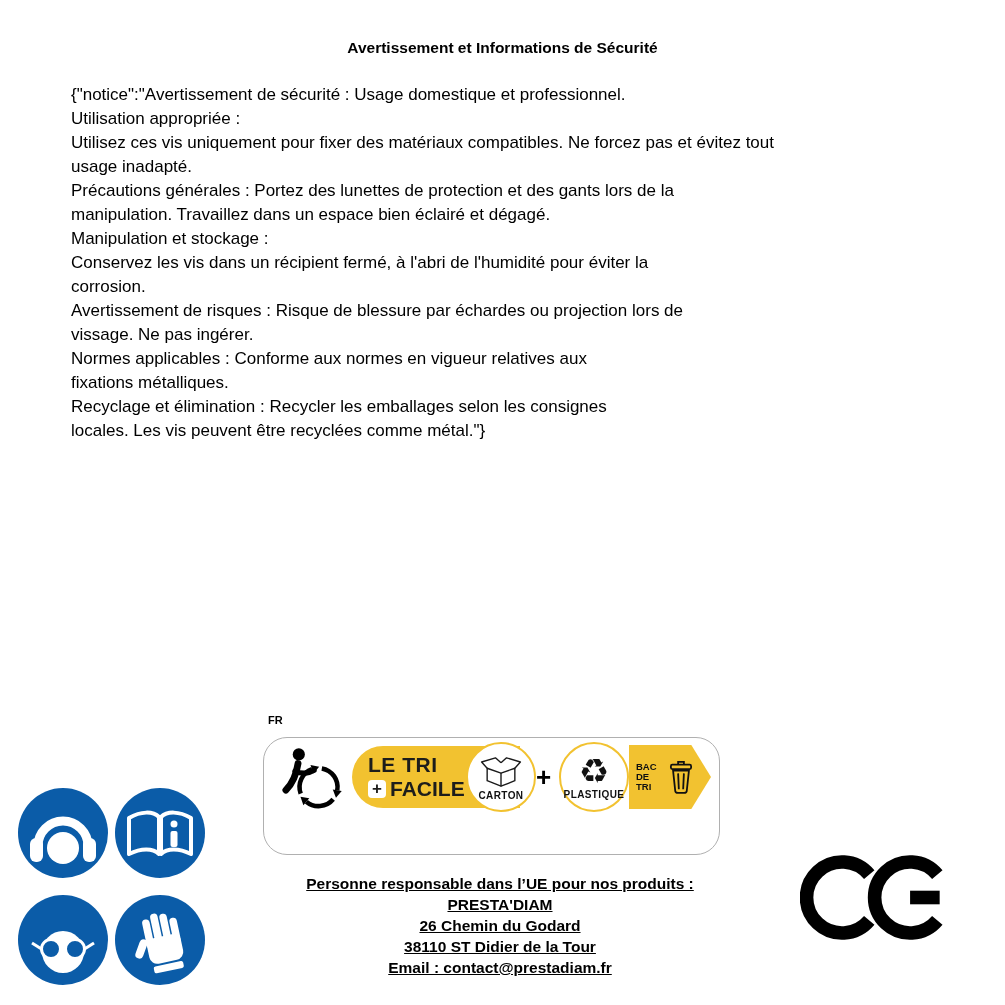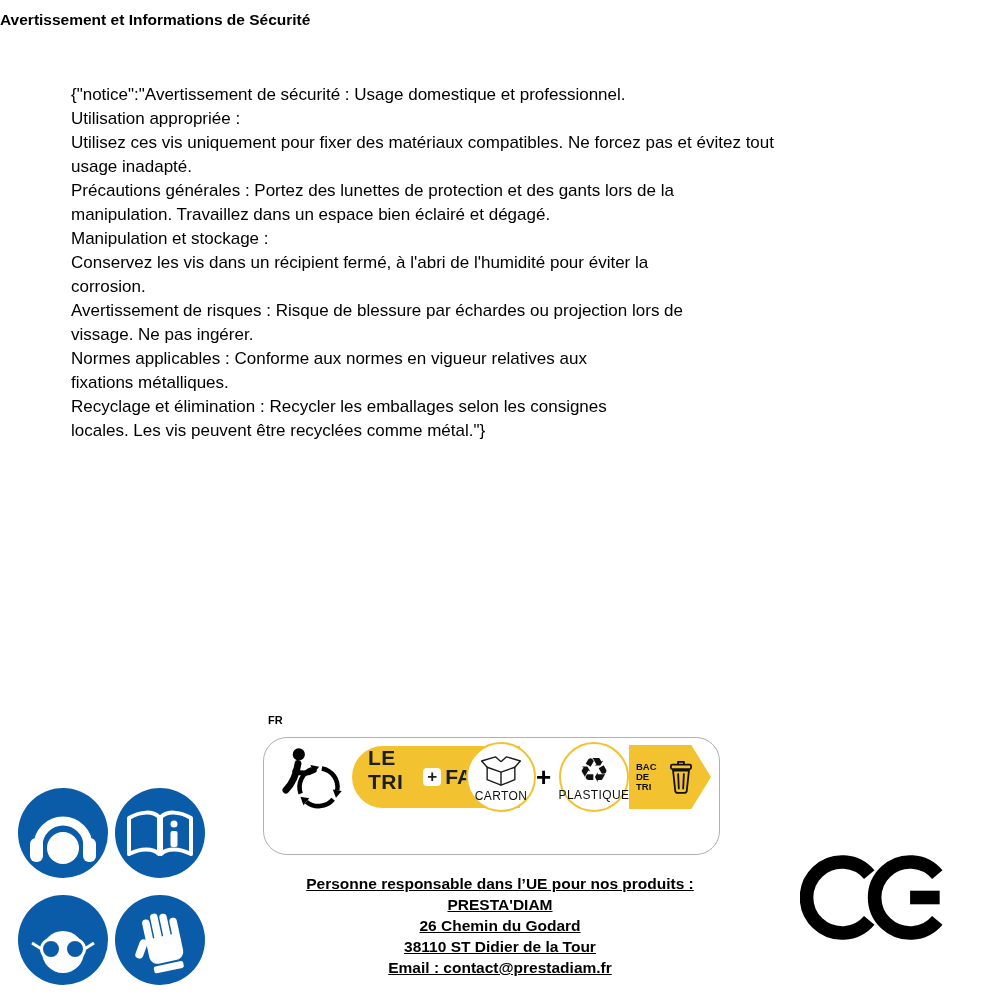--- a/index.html
+++ b/index.html
@@ -1,45 +1,45 @@
 <!DOCTYPE html>
 <html style="--mandatory-blue: #0b5ca8; --banner-yellow: #f2c230; --text-black: #000000; --tagline-gray: #3c3c3c;"><head>
 <meta charset="utf-8">
 <style>
   html,body{margin:0;padding:0;background:#fff;}
   body{width:1005px;height:1005px;font-family:"Liberation Sans",sans-serif;color:#000;}
   #canvas{position:relative;width:1005px;height:1005px;background:#fff;overflow:hidden;}
 
-  .page-title{position:absolute;top:11px;left:0;width:100%;
+  .page-title{position:absolute;top:39px;left:0;width:100%;text-align:center;
     font-size:15.5px;font-weight:bold;}
 
   .notice-text{position:absolute;left:71px;top:83px;width:880px;font-size:17px;
     line-height:24px;white-space:pre-line;}
 
   
   .m-icon{position:absolute;width:90px;height:90px;border-radius:50%;
     background:var(--mandatory-blue,#0b5ca8);}
   .m-icon svg{width:100%;height:100%;display:block;}
 
   
   .fr-label{position:absolute;left:268px;top:714px;font-size:11px;font-weight:bold;}
   .tri-card{position:absolute;left:263px;top:737px;width:457px;height:118px;
     background:#fff;border:1.5px solid #b0b0b0;border-radius:24px;box-sizing:border-box;}
   .triman{position:absolute;left:12px;top:5px;width:76px;height:76px;}
   .tri-band{position:absolute;left:88px;top:8px;width:168px;height:62px;
     background:var(--banner-yellow,#f2c230);border-radius:31px 0 0 31px;z-index:1;
-    display:flex;flex-direction:row;justify-content:center;padding-left:16px;box-sizing:border-box;}
+    display:flex;flex-direction:column;justify-content:center;padding-left:16px;box-sizing:border-box;}
   .tri-band .l1{font-size:21px;font-weight:bold;color:#1d1d1b;letter-spacing:.5px;}
   .tri-band .l2{font-size:21px;font-weight:bold;color:#1d1d1b;display:flex;align-items:center;gap:4px;}
   .plus-badge{display:inline-flex;align-items:center;justify-content:center;width:18px;height:18px;
     background:#fff;border-radius:4px;font-size:17px;font-weight:bold;color:#1d1d1b;}
   .mat-circle{position:absolute;top:4px;width:70px;height:70px;border-radius:50%;background:#fff;
     border:2px solid var(--banner-yellow,#f2c230);box-sizing:border-box;z-index:2;
     display:flex;flex-direction:column;align-items:center;justify-content:center;}
-  .mat-circle .lbl{font-size:12px;font-weight:normal;letter-spacing:.4px;color:#111;margin-top:1px;}
+  .mat-circle .lbl{font-size:10px;font-weight:bold;letter-spacing:.4px;color:#111;margin-top:1px;}
   .circle-carton{left:202px;}
   .circle-plastique{left:295px;}
   .plus-sep{position:absolute;left:272px;top:24px;font-size:26px;font-weight:bold;z-index:2;}
   .recycle-glyph{font-size:34px;line-height:34px;color:#111;
     font-family:"DejaVu Sans",sans-serif;}
   .bac-flag{position:absolute;left:365px;top:7px;width:82px;height:64px;z-index:1;
     background:var(--banner-yellow,#f2c230);
     clip-path:polygon(0 0,76% 0,100% 50%,76% 100%,0 100%);
     display:flex;align-items:center;gap:11px;padding-left:7px;box-sizing:border-box;}
   .bac-lines{display:flex;flex-direction:column;font-size:9.5px;font-weight:bold;

